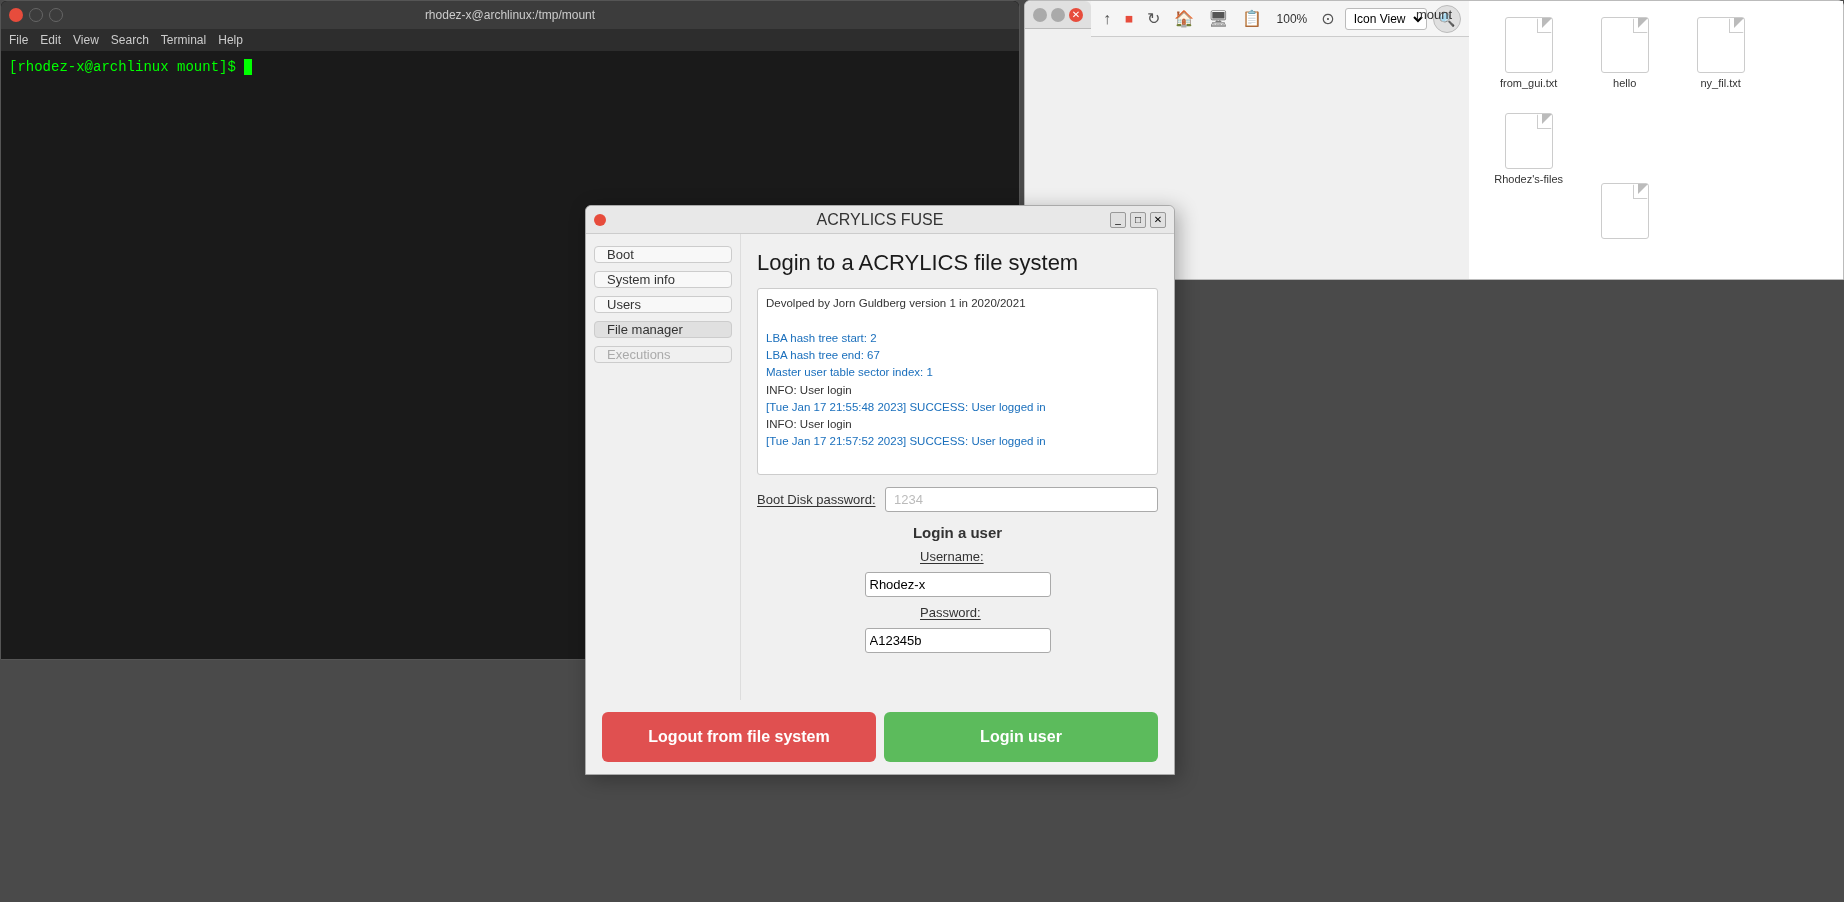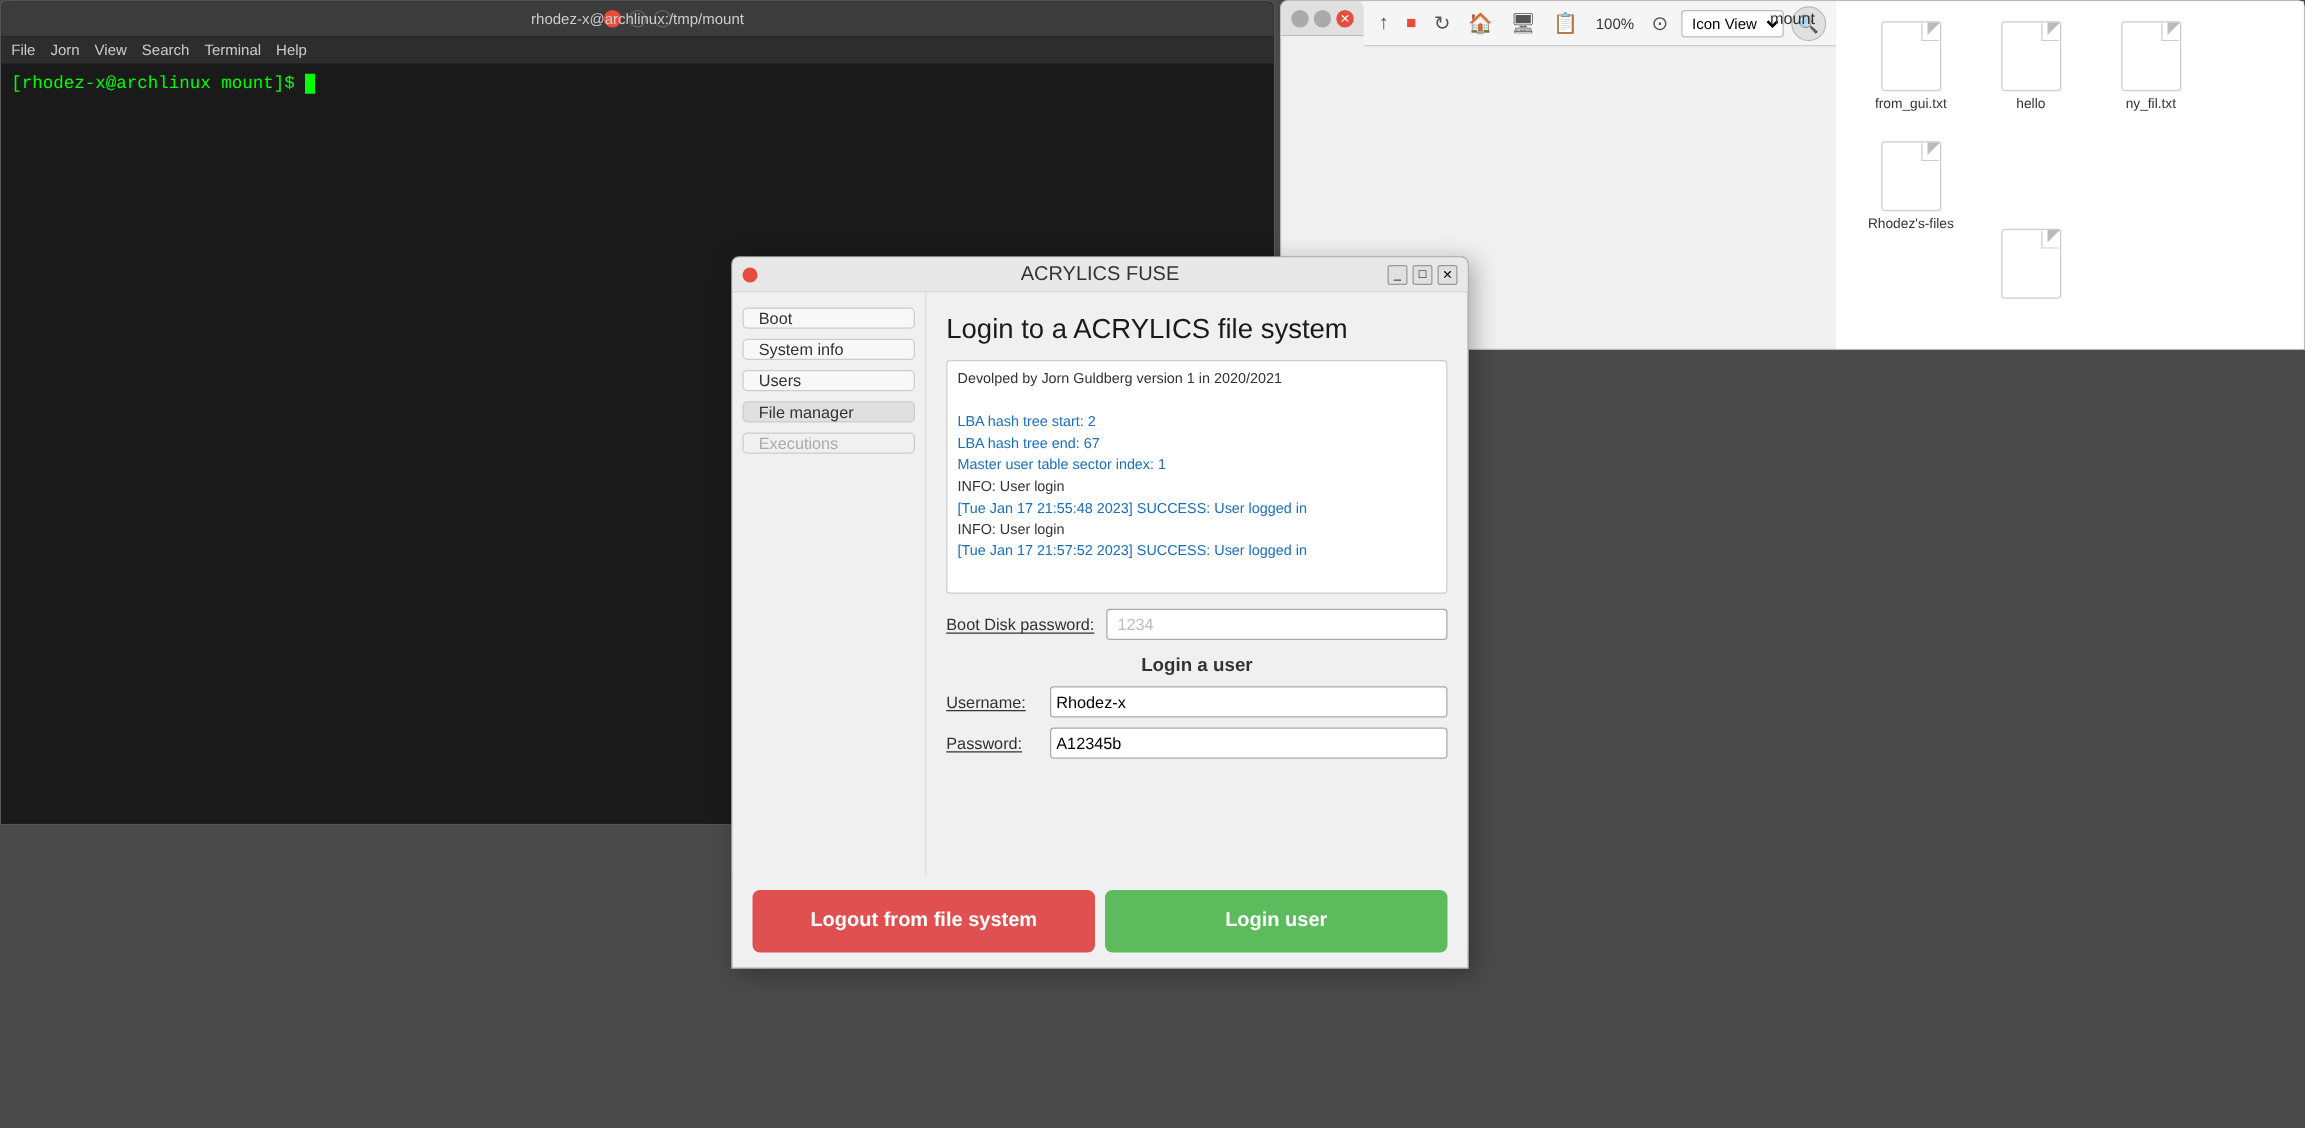--- a/index.html
+++ b/index.html
@@ -21,21 +21,21 @@
       height: 660px;
       background: #1a1a1a;
       border: 1px solid #555;
       border-radius: 6px 6px 0 0;
       display: flex;
       flex-direction: column;
     }
     .terminal-titlebar {
       display: flex;
       align-items: center;
-      justify-content: center;
+      justify-content: flex-start;
       background: #3c3c3c;
       padding: 4px 8px;
       border-radius: 6px 6px 0 0;
       height: 28px;
     }
     .terminal-controls {
       display: flex;
       gap: 6px;
       align-items: center;
     }
@@ -394,20 +394,21 @@
       font-size: 15px;
       font-weight: bold;
       color: #333;
       text-align: center;
     }
     .login-field-row {
       display: flex;
       align-items: center;
       gap: 8px;
       width: 100%;
+      flex-direction: column;
     }
     .login-field-label {
       font-size: 13px;
       color: #333;
       text-decoration: underline;
       text-underline-offset: 2px;
       min-width: 75px;
     }
     .login-field-input {
       flex: 1;
@@ -468,21 +469,21 @@
   <div class="terminal-titlebar">
     <div class="terminal-controls">
       <button class="terminal-btn close"></button>
       <button class="terminal-btn min"></button>
       <button class="terminal-btn max"></button>
     </div>
     <span class="terminal-title">rhodez-x@archlinux:/tmp/mount</span>
   </div>
   <div class="terminal-menu">
     <span>File</span>
-    <span>Jorn</span>
+    <span>Edit</span>
     <span>View</span>
     <span>Search</span>
     <span>Terminal</span>
     <span>Help</span>
   </div>
   <div class="terminal-body">
     <span class="terminal-prompt">[rhodez-x@archlinux mount]$ </span><span class="terminal-cursor"></span>
   </div>
 </div>
 

